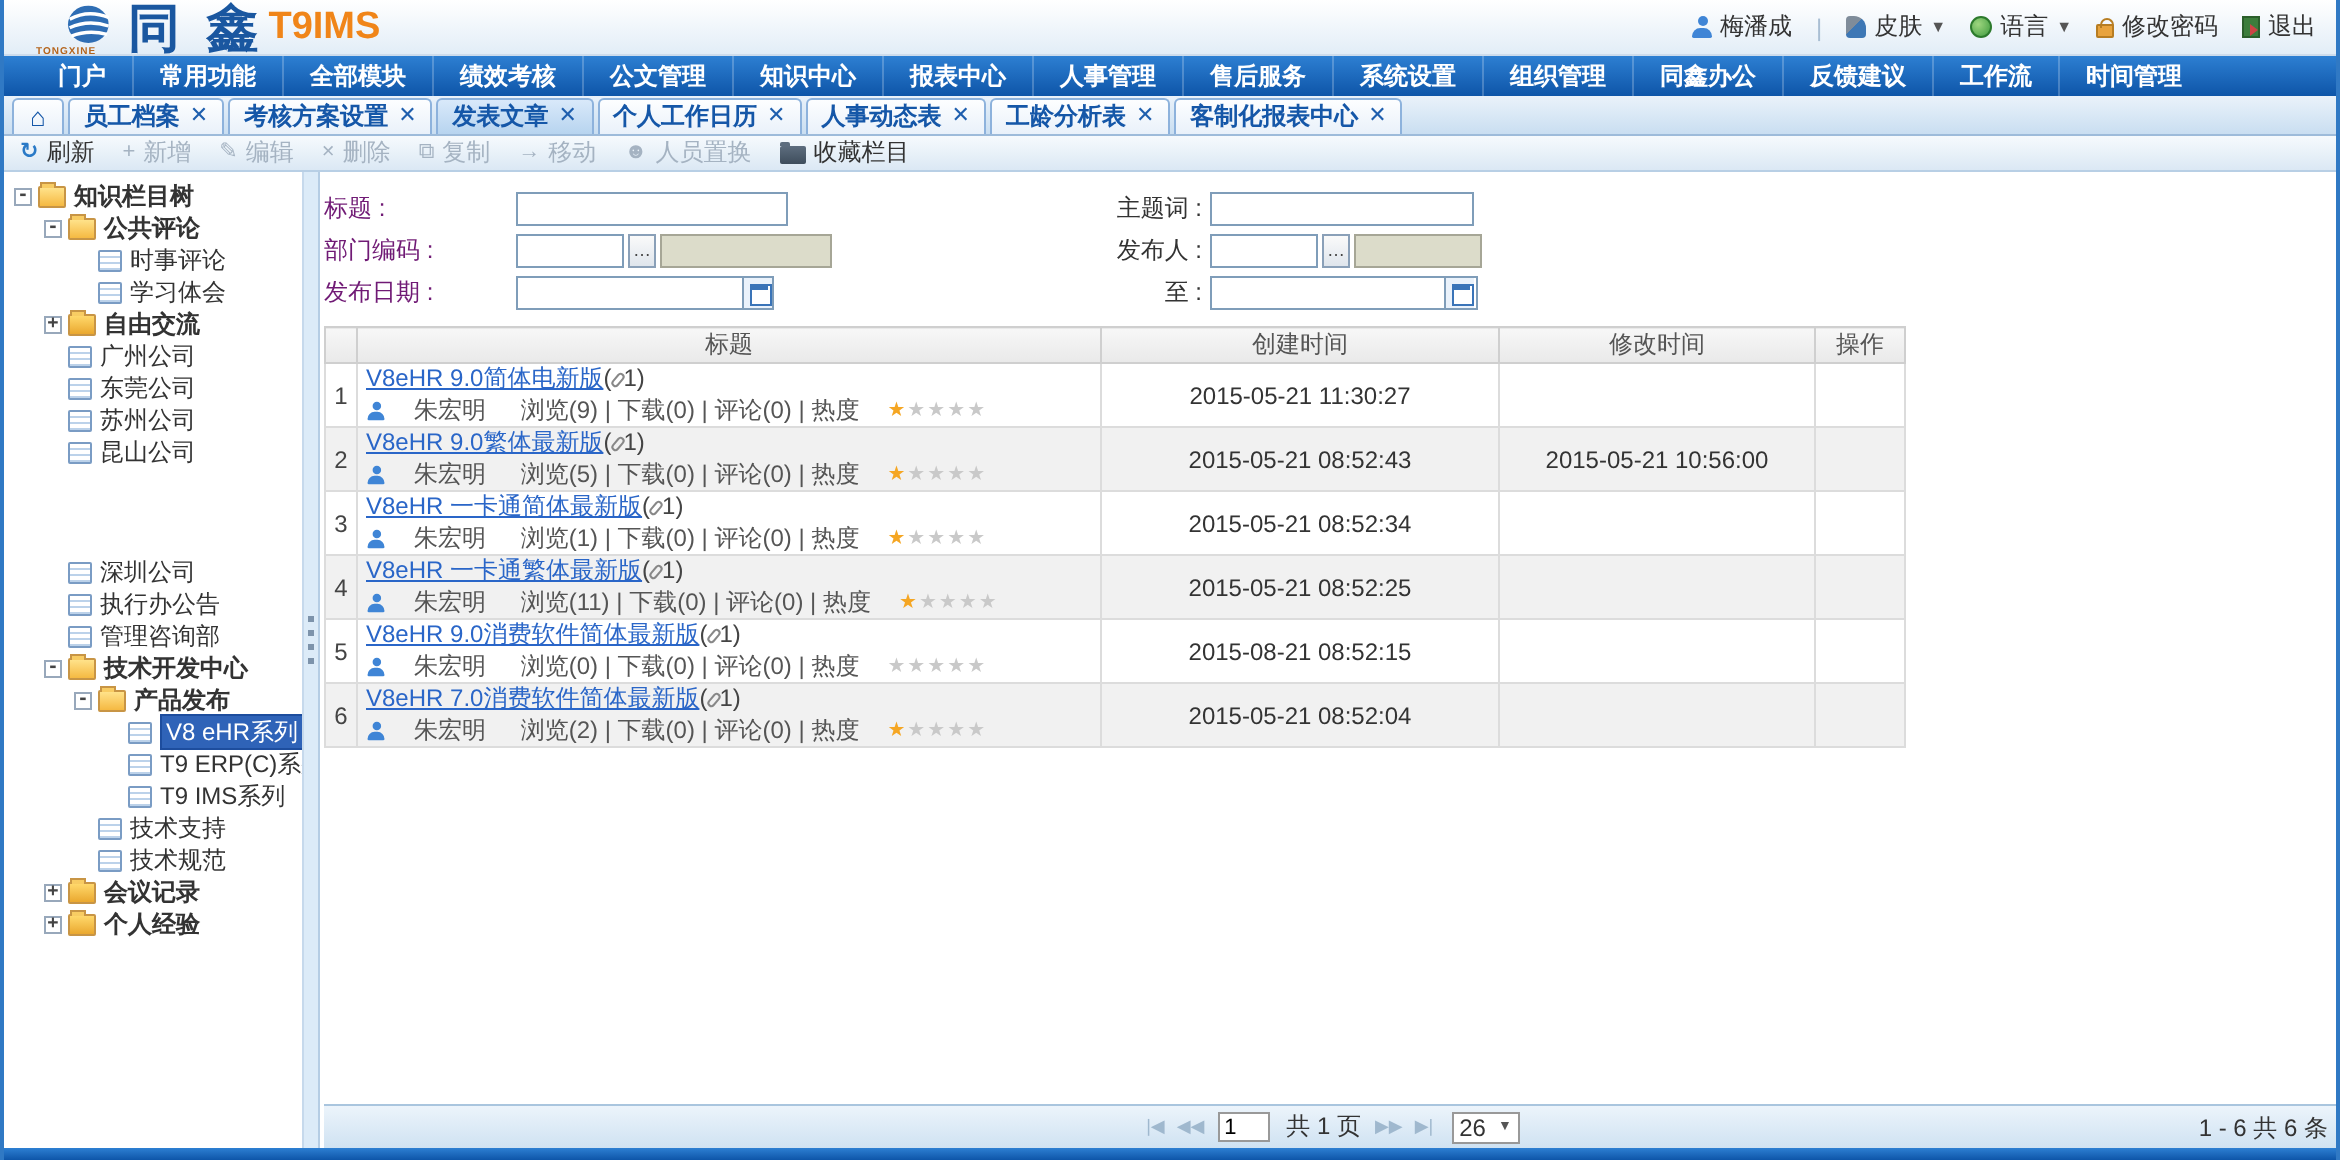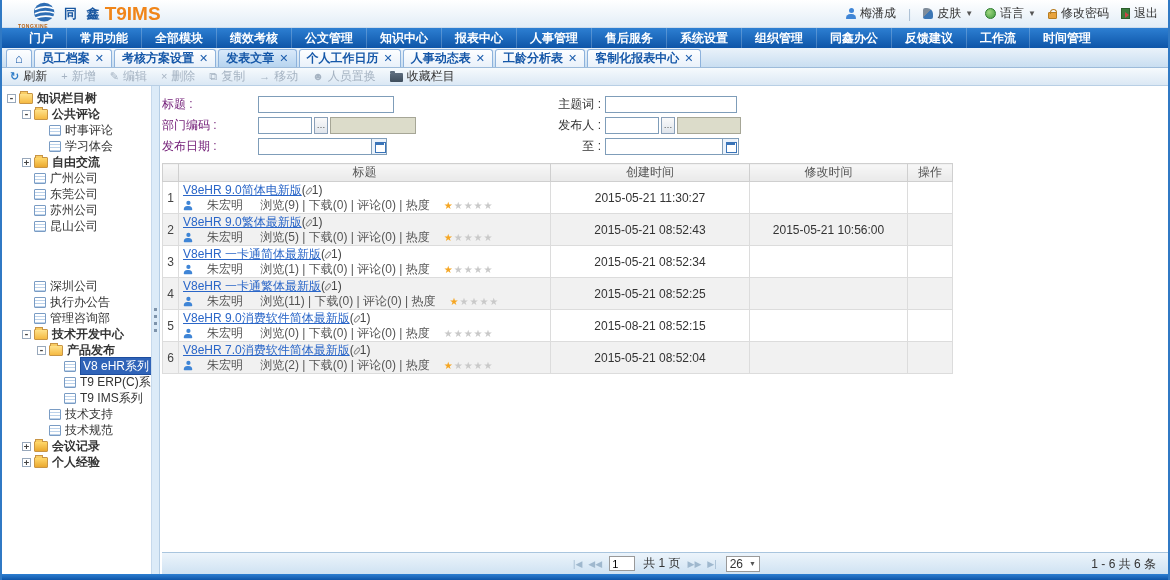--- a/index.html
+++ b/index.html
@@ -7,21 +7,21 @@
     font-family:"Liberation Sans","DejaVu Sans",sans-serif; font-size:12px; color:#333; background:#fff;}
   .page { width:1170px; height:580px; display:flex; flex-direction:column;
     border-left:2px solid #3079c4; border-right:2px solid #3079c4; }
 
   
   .top-header { height:28px; flex:0 0 28px; background:linear-gradient(#ffffff,#e2edf7);
     display:flex; align-items:center; justify-content:space-between; padding:0 10px 0 6px; border-bottom:1px solid #cddcec;}
   .logo-wrap { display:flex; align-items:flex-start; }
   .globe { width:26px; height:22px; margin:1px 6px 0 24px; }
   .logo-sub { position:absolute; left:10px; top:22px; font-size:5px; font-weight:bold; color:#b5651d; letter-spacing:.5px;}
-  .logo-cn { font-size:13px; font-weight:bold; color:#1a57a0; letter-spacing:3px; line-height:26px;}
+  .logo-cn { font-size:26px; font-weight:bold; color:#1a57a0; letter-spacing:3px; line-height:26px;}
   .logo-en { font-size:19px; font-weight:bold; color:#f08519; line-height:26px; margin-left:2px;}
   .hdr-right { display:flex; align-items:center; gap:12px; color:#1a4f8d; }
   .hdr-item { display:inline-flex; align-items:center; gap:4px; cursor:pointer; color:#333; }
   .hdr-sep { color:#a9bed3; }
   .caret { font-size:8px; color:#555; }
   .person-ico { display:inline-block; width:10px; height:11px; position:relative;}
   .person-ico::before{content:'';position:absolute;left:2.5px;top:0;width:5px;height:5px;border-radius:50%;background:#3f85d6;}
   .person-ico::after{content:'';position:absolute;left:0;bottom:0;width:10px;height:5px;border-radius:5px 5px 1px 1px;background:#3f85d6;}
   .skin-ico{display:inline-block;width:10px;height:11px;background:linear-gradient(135deg,#7f8c9a 45%,#3d77b5 45%);border-radius:2px 6px 2px 2px;}
   .globe-ico{display:inline-block;width:11px;height:11px;border-radius:50%;background:radial-gradient(circle at 35% 35%,#9ed67f,#3f9b3f);border:1px solid #2c7a2c;}
@@ -114,21 +114,21 @@
   .spacer { flex:1; }
 
   
   .pagination { height:22px; flex:0 0 22px; background:linear-gradient(#ecf4fb,#cfe2f2); border-top:1px solid #a9c5de;
     display:flex; align-items:center; justify-content:center; position:relative; color:#333;}
   .pg-arrow { color:#9fb8ce; font-size:9px; margin:0 3px; cursor:pointer;}
   .pg-input { width:26px; height:15px; border:1px solid #999; text-align:left; padding:0 2px; margin:0 4px; font-size:11px;}
   .pg-label { margin:0 4px; }
   .pg-size { display:inline-flex; align-items:center; border:1px solid #999; background:#fff; height:16px; padding:0 3px; margin-left:6px; gap:6px; cursor:pointer;}
   .pg-size .caret{ font-size:7px; }
-  .pg-range { position:absolute; right:12px; top:0; line-height:22px; }
+  .pg-range { position:absolute; right:4px; top:0; line-height:22px; }
 
   .bottom-strip { height:6px; flex:0 0 6px; background:linear-gradient(#2d7fd2,#0e55a8); }
 </style>
 </head>
 <body>
 
 <div class="page">
 
   <div class="top-header">
     <div class="logo-wrap" style="position:relative;">

